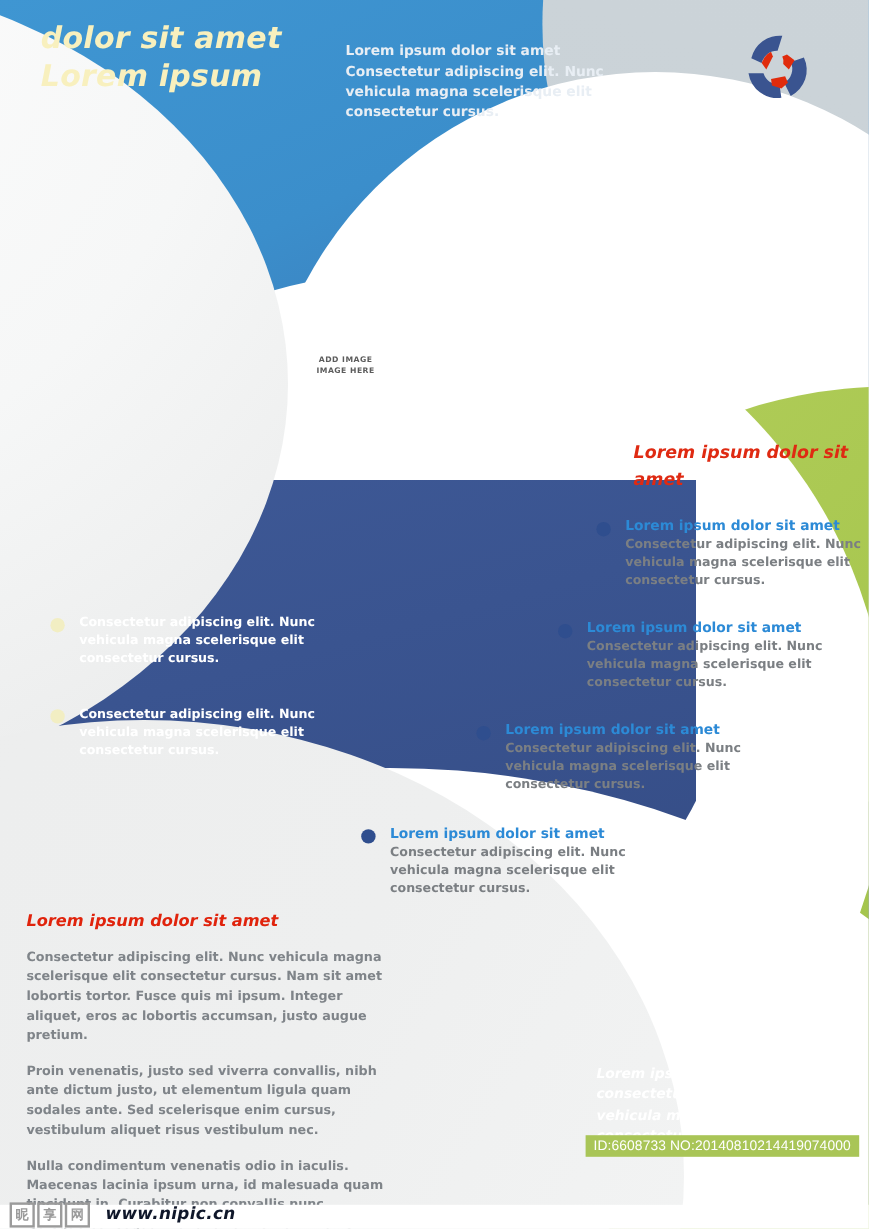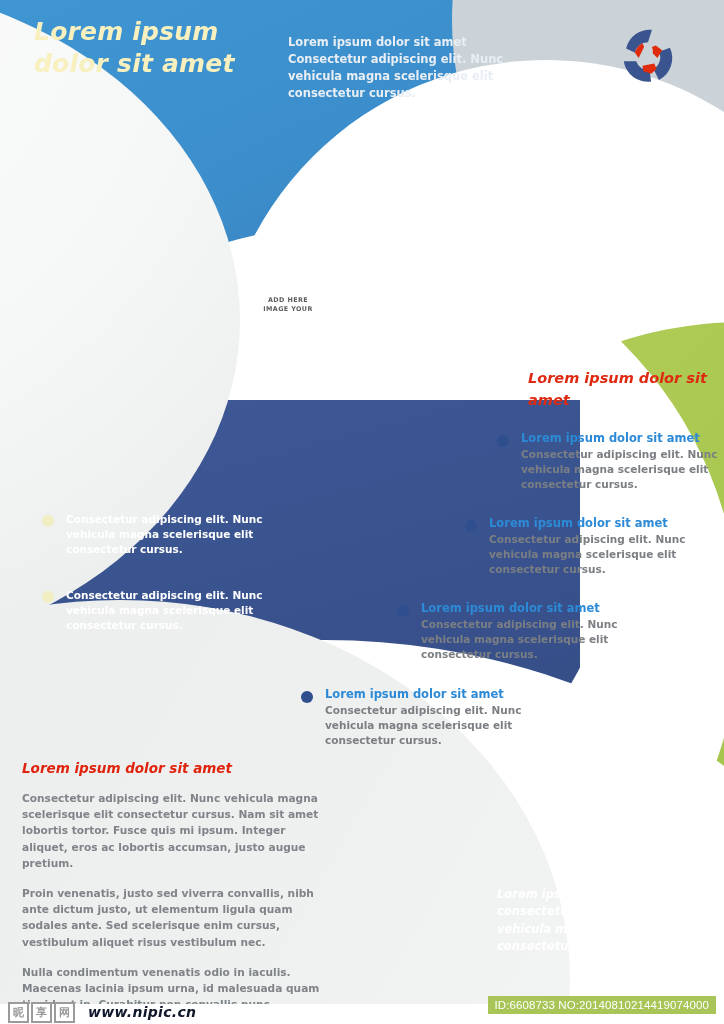--- a/index.html
+++ b/index.html
@@ -196,21 +196,21 @@
     color:#9b9b9b;font-size:11px;font-weight:bold;
     display:flex;align-items:center;justify-content:center;
     font-family:"DejaVu Sans", sans-serif;
   }
   .wm-url{
     position:absolute;left:88px;top:1004px;
     color:#0f172a;font-style:italic;font-size:14px;font-weight:bold;
     letter-spacing:.3px;
   }
   .wm-id{
-    position:absolute;right:8px;top:996px;
+    position:absolute;right:8px;top:946px;
     background:#a9c557;color:#ffffff;
     font-size:11.5px;padding:3px 7px;
     font-family:"Liberation Sans", sans-serif;
     letter-spacing:.1px;
     text-align:right;
   }
 </style>
 </head>
 <body>
 
@@ -230,22 +230,22 @@
   </div>
 
   <div class="layer leaf-clip">
     <div class="leaf"></div>
   </div>
 
   <div class="layer white-bottom"></div>
   <div class="layer grey-bottom"></div>
 
   <div class="hero-title">
+    <div>dolor sit amet</div>
     <div>Lorem ipsum</div>
-    <div>dolor sit amet</div>
   </div>
 
   <div class="hero-para">Lorem ipsum dolor sit amet Consectetur adipiscing elit. Nunc vehicula magna scelerisque elit consectetur cursus.</div>
 
   <div class="logo">
     <svg viewBox="0 0 100 92" width="80" height="72" aria-hidden="true">
       <g>
 
         <path d="M22 34 A31 31 0 0 1 55 10 L50 26 A17 17 0 0 0 33 39 Z" fill="#3a5490"></path>
         <path d="M78 33 A31 31 0 0 1 64 74 L57 60 A17 17 0 0 0 64 38 Z" fill="#3a5490"></path>
@@ -257,22 +257,22 @@
       </g>
     </svg>
   </div>
 
   <div class="company">
     <div class="cn-1">COMPANY</div>
     <div>name</div>
   </div>
 
   <div class="img-here">
-    <div>ADD HERE</div>
-    <div>IMAGE YOUR</div>
+    <div>ADD IMAGE</div>
+    <div>IMAGE HERE</div>
   </div>
 
   <div class="red-head-right">Lorem ipsum dolor sit amet</div>
 
   <div class="bullets-right">
 
     <div class="bl bl-0">
       <span class="dot"></span>
       <h4>Lorem ipsum dolor sit amet</h4>
       <p>Consectetur adipiscing elit. Nunc vehicula magna scelerisque elit consectetur cursus.</p>

